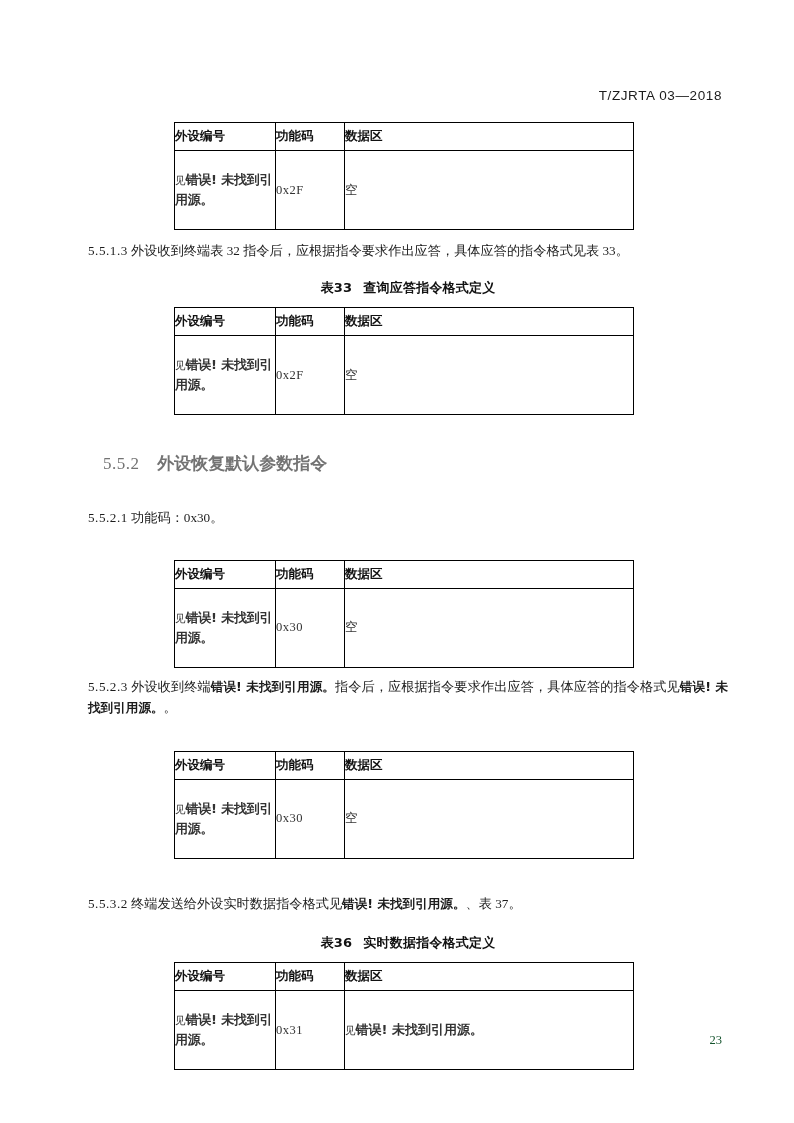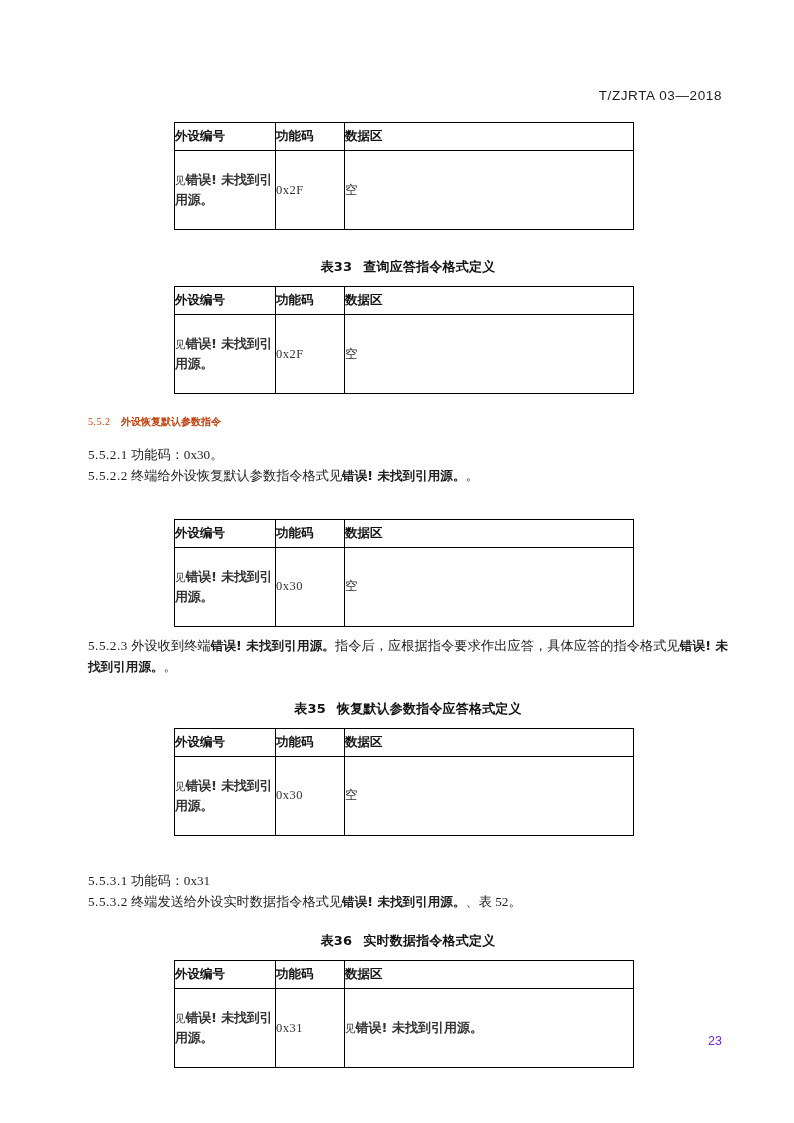--- a/index.html
+++ b/index.html
@@ -50,24 +50,24 @@
     letter-spacing: 0.5px;
   }
   .para .err {
     font-weight: bold;
     font-family: "DejaVu Sans", "Liberation Sans", sans-serif;
     font-size: 12.6px;
   }
 
   
   .h-sec {
-    font-size: 10px;
-    font-weight: bold;
-    color: #c2410c;
-    margin: 0;
+    font-size: 17px;
+    font-weight: bold;
+    color: #737373;
+    margin: 15px;
     line-height: 1.6;
     font-family: "DejaVu Sans", "Liberation Sans", sans-serif;
   }
   .h-sec .num {
     font-family: "Liberation Serif", serif;
     font-weight: normal;
     letter-spacing: 0.5px;
   }
 
   
@@ -156,22 +156,22 @@
   .sp-18 { height: 18px; }
   .sp-20 { height: 20px; }
   .sp-22 { height: 22px; }
 
   
   .page-number {
     position: absolute;
     bottom: 75px;
     right: 72px;
     font-size: 12.5px;
-    font-family: Liberation Sans, sans-serif;
-    color: #6d28d9;
+    font-family: Liberation Serif, serif;
+    color: #14532d;
   }
 </style>
 </head>
 <body>
 
 <div class="page">
 
   <div class="doc-header">T/ZJRTA 03—2018</div>
 
   <div class="content">
@@ -186,20 +186,21 @@
       <tr>
         <td class="ref-cell"><span class="see">见</span><span class="err">错误! 未找到引用源。</span></td>
         <td class="code-cell">0x2F</td>
         <td class="data-cell">空</td>
       </tr>
     </tbody>
       </table>
 
     <div class="sp-10"></div>
 
+    <p class="para"><span class="num">5.5.1.3</span> <span>外设收到终端表 32 指令后，应根据指令要求作出应答，具体应答的指令格式见表 33。</span></p>
 
     <div class="sp-18"></div>
 
     <p class="tbl-caption"><span>表33</span><span class="cap-gap"></span><span>查询应答指令格式定义</span></p>
 
     <div class="sp-10"></div>
 
     <table class="cmd-tbl narrow">
       <tbody>
           <tr>
@@ -216,21 +217,20 @@
       </table>
 
     <div class="sp-20"></div>
 
     <p class="h-sec"><span class="num">5.5.2</span>&nbsp;&nbsp;&nbsp;<span>外设恢复默认参数指令</span></p>
 
     <div class="sp-14"></div>
 
     <p class="para"><span class="num">5.5.2.1</span> <span>功能码：0x30。</span></p>
 
-    <p class="para"><span class="num">5.5.2.2</span> <span>终端给外设恢复默认参数指令格式见</span><span class="err">错误! 未找到引用源。</span><span>。</span></p>
 
     <div class="sp-22"></div>
 
 
     <div class="sp-10"></div>
 
     <table class="cmd-tbl narrow">
       <tbody>
           <tr>
         <th style="width:100px">外设编号</th>
@@ -244,21 +244,20 @@
       </tr>
     </tbody>
       </table>
 
     <div class="sp-8"></div>
 
     <p class="para"><span class="num">5.5.2.3</span> <span>外设收到终端</span><span class="err">错误! 未找到引用源。</span><span>指令后，应根据指令要求作出应答，具体应答的指令格式</span><span>见</span><span class="err">错误! 未找到引用源。</span><span>。</span></p>
 
     <div class="sp-22"></div>
 
-    <p class="tbl-caption"><span>表35</span><span class="cap-gap"></span><span>恢复默认参数指令应答格式定义</span></p>
 
     <div class="sp-10"></div>
 
     <table class="cmd-tbl narrow">
       <tbody>
           <tr>
         <th style="width:100px">外设编号</th>
         <th style="width:68px">功能码</th>
         <th>数据区</th>
       </tr>
@@ -268,23 +267,22 @@
         <td class="data-cell">空</td>
       </tr>
     </tbody>
       </table>
 
     <div class="sp-20"></div>
 
 
     <div class="sp-14"></div>
 
-    <p class="para"><span class="num">5.5.3.1</span> <span>功能码：0x31</span></p>
-
-    <p class="para"><span class="num">5.5.3.2</span> <span>终端发送给外设实时数据指令格式见</span><span class="err">错误! 未找到引用源。</span><span>、表 52。</span></p>
+
+    <p class="para"><span class="num">5.5.3.2</span> <span>终端发送给外设实时数据指令格式见</span><span class="err">错误! 未找到引用源。</span><span>、表 37。</span></p>
 
     <div class="sp-20"></div>
 
     <p class="tbl-caption"><span>表36</span><span class="cap-gap"></span><span>实时数据指令格式定义</span></p>
 
     <div class="sp-10"></div>
 
     <table class="cmd-tbl narrow">
       <tbody>
           <tr>

